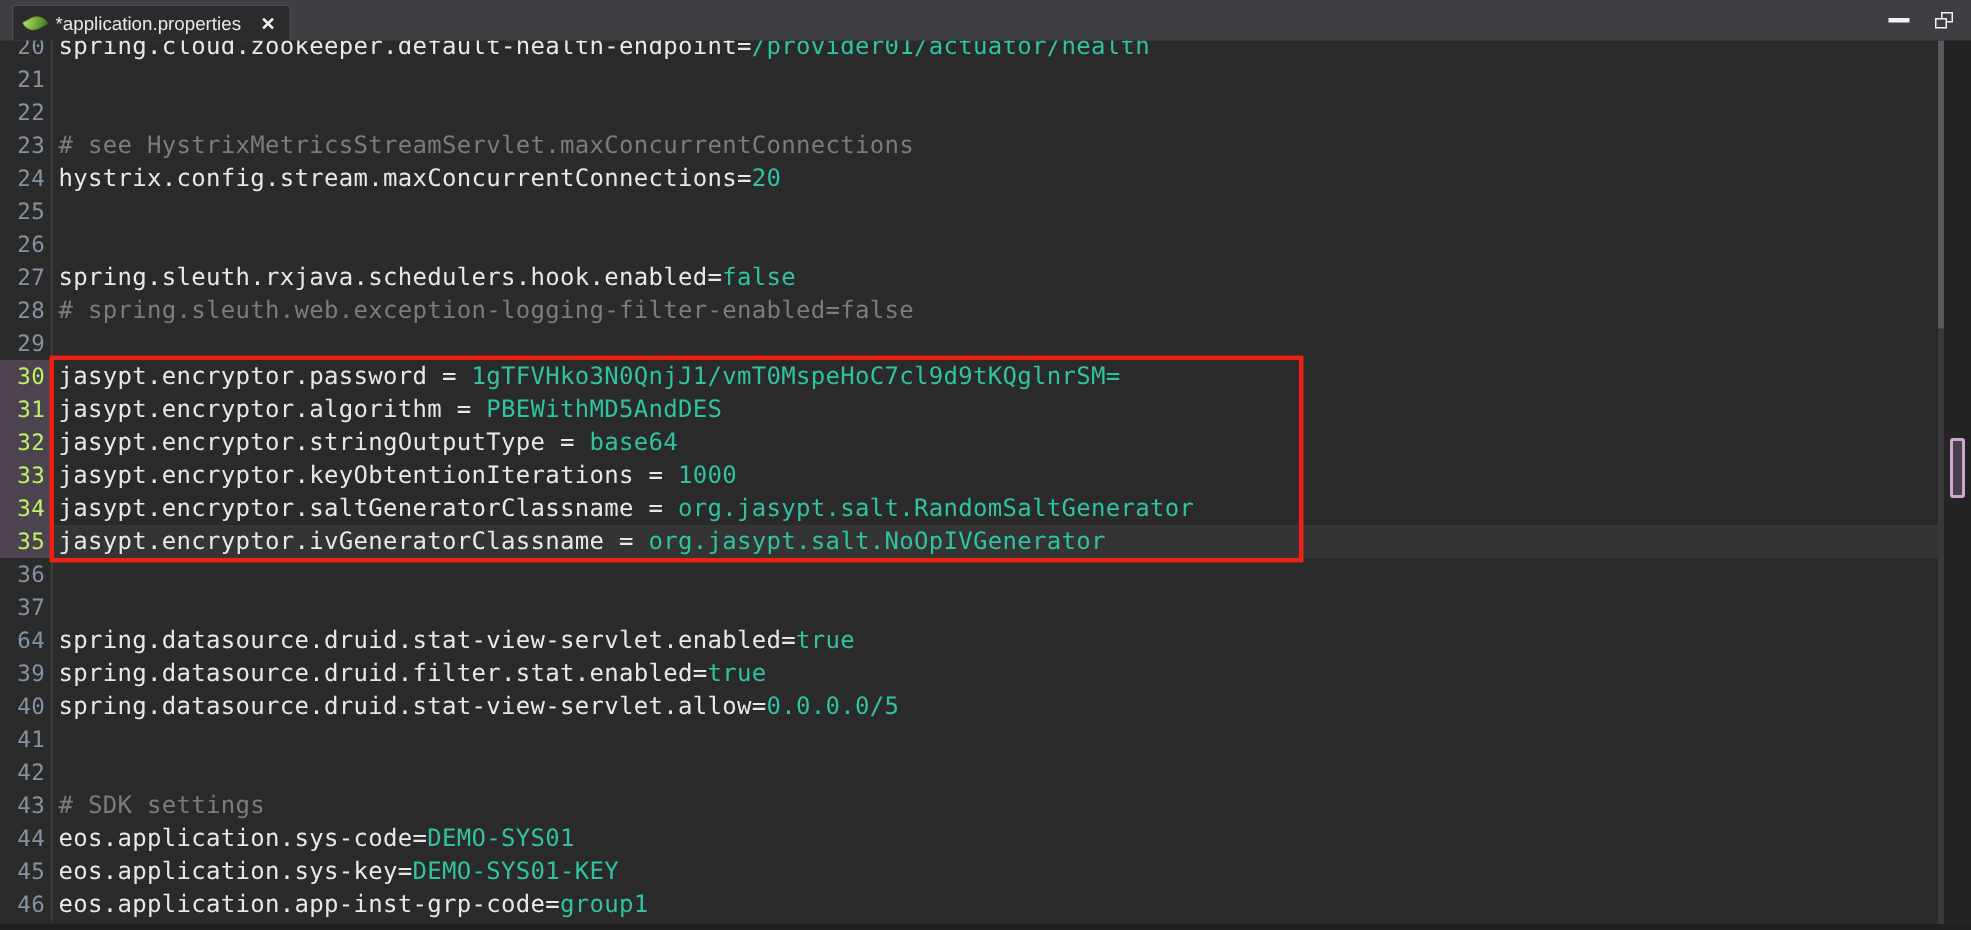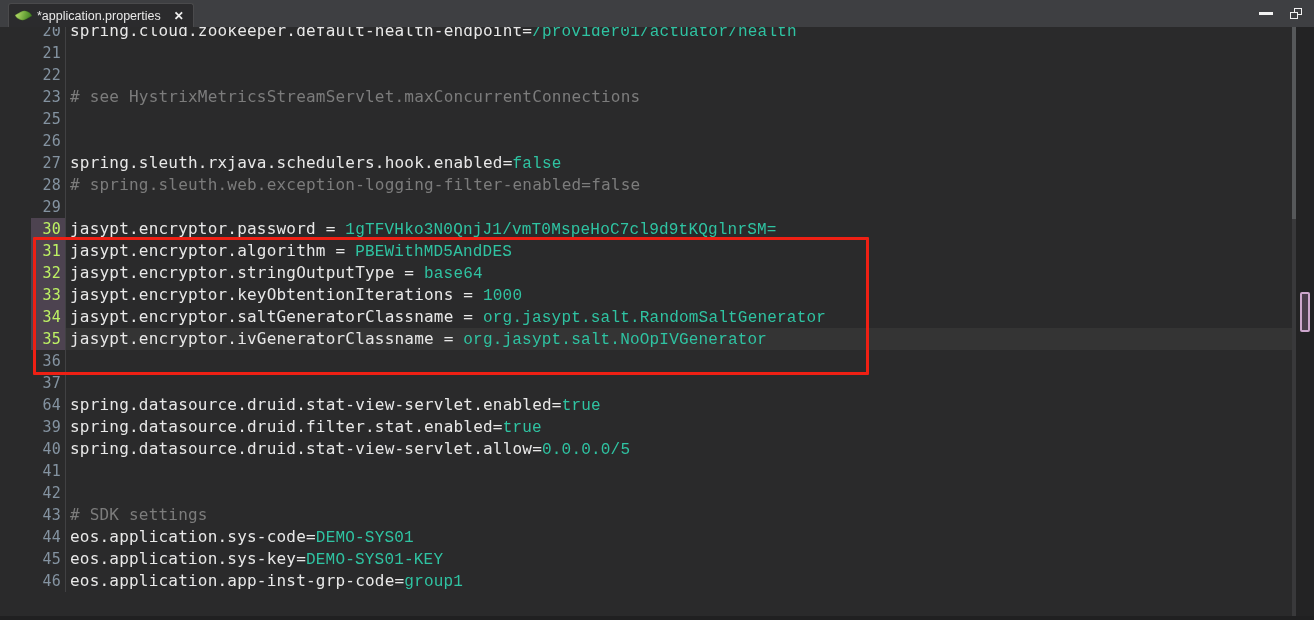--- a/index.html
+++ b/index.html
@@ -52,34 +52,34 @@
   }
 
   
   .editor {
     position:absolute; top:27px; left:0; right:0; bottom:0;
     background:#2a2a2b; overflow:hidden;
   }
   .code-lines {
     position:absolute; top:-7px; left:0; right:21px;
     font-family:"DejaVu Sans Mono","Liberation Mono",monospace;
-    font-size:16px; line-height:22px; letter-spacing:0.2px;margin-left:31px;
+    font-size:16px; line-height:22px; letter-spacing:0.2px;
   }
   .row { display:flex; height:22px; white-space:pre; }
   .ln {
     flex:none; width:35px; padding-right:4px; padding-left:6px;
     text-align:right; color:var(--line-number-blue);
     border-right:1px solid #414143;
     font-size:15px;
   }
   .ln.changed { background:var(--gutter-changed-purple); color:#bef264; }
   .code { flex:1; padding-left:4px; color:var(--key-white); }
   .row.current .code { background:var(--current-line-bg); }
   .t-k { color:var(--key-white);text-align:right; }
-  .t-v { color:var(--value-teal);font-family:Liberation Mono, monospace; }
+  .t-v { color:var(--value-teal); }
   .t-c { color:var(--comment-gray); }
 
   .highlight-box {
     position:absolute; left:33px; width:836px;
     border:3px solid var(--red-box);
     border-radius:1px;
     pointer-events:none;
   }
 
   
@@ -123,20 +123,21 @@
     </span>
   </div>
 </div>
 
 <div class="editor">
   <div class="code-lines">
       <div class="row"><span class="ln">20</span><span class="code"><span class="t-k">spring.cloud.zookeeper.default-health-endpoint=</span><span class="t-v">/provider01/actuator/health</span></span></div>
       <div class="row"><span class="ln">21</span><span class="code"></span></div>
       <div class="row"><span class="ln">22</span><span class="code"></span></div>
       <div class="row"><span class="ln">23</span><span class="code"><span class="t-c"># see HystrixMetricsStreamServlet.maxConcurrentConnections</span></span></div>
+      <div class="row"><span class="ln">24</span><span class="code"><span class="t-k">hystrix.config.stream.maxConcurrentConnections=</span><span class="t-v">20</span></span></div>
       <div class="row"><span class="ln">25</span><span class="code"></span></div>
       <div class="row"><span class="ln">26</span><span class="code"></span></div>
       <div class="row"><span class="ln">27</span><span class="code"><span class="t-k">spring.sleuth.rxjava.schedulers.hook.enabled=</span><span class="t-v">false</span></span></div>
       <div class="row"><span class="ln">28</span><span class="code"><span class="t-c"># spring.sleuth.web.exception-logging-filter-enabled=false</span></span></div>
       <div class="row"><span class="ln">29</span><span class="code"></span></div>
       <div class="row"><span class="ln changed">30</span><span class="code"><span class="t-k">jasypt.encryptor.password = </span><span class="t-v">1gTFVHko3N0QnjJ1/vmT0MspeHoC7cl9d9tKQglnrSM=</span></span></div>
       <div class="row"><span class="ln changed">31</span><span class="code"><span class="t-k">jasypt.encryptor.algorithm = </span><span class="t-v">PBEWithMD5AndDES</span></span></div>
       <div class="row"><span class="ln changed">32</span><span class="code"><span class="t-k">jasypt.encryptor.stringOutputType = </span><span class="t-v">base64</span></span></div>
       <div class="row"><span class="ln changed">33</span><span class="code"><span class="t-k">jasypt.encryptor.keyObtentionIterations = </span><span class="t-v">1000</span></span></div>
       <div class="row"><span class="ln changed">34</span><span class="code"><span class="t-k">jasypt.encryptor.saltGeneratorClassname = </span><span class="t-v">org.jasypt.salt.RandomSaltGenerator</span></span></div>

